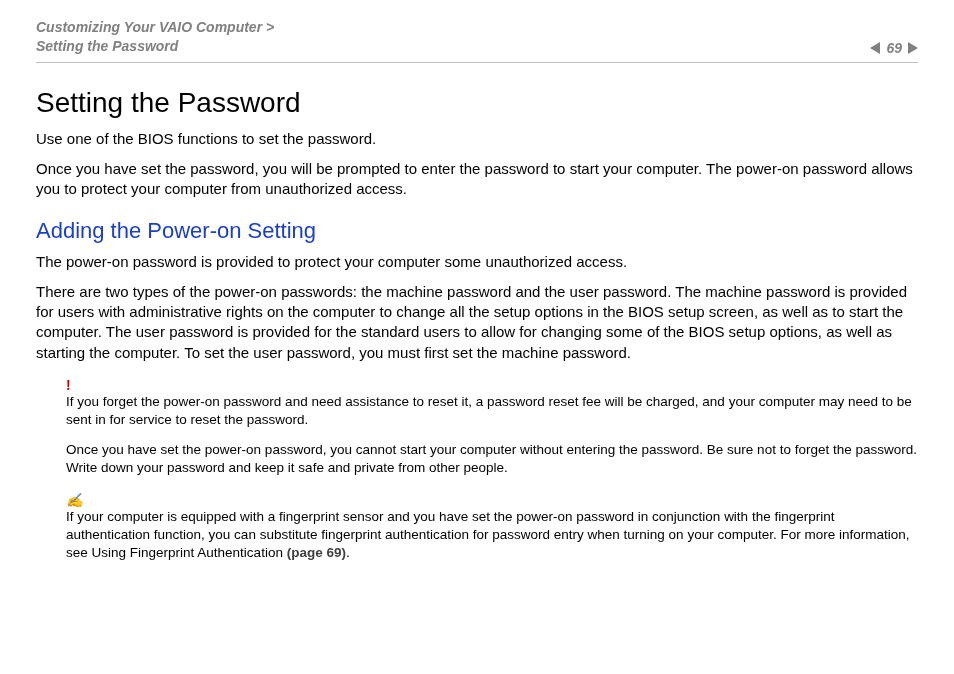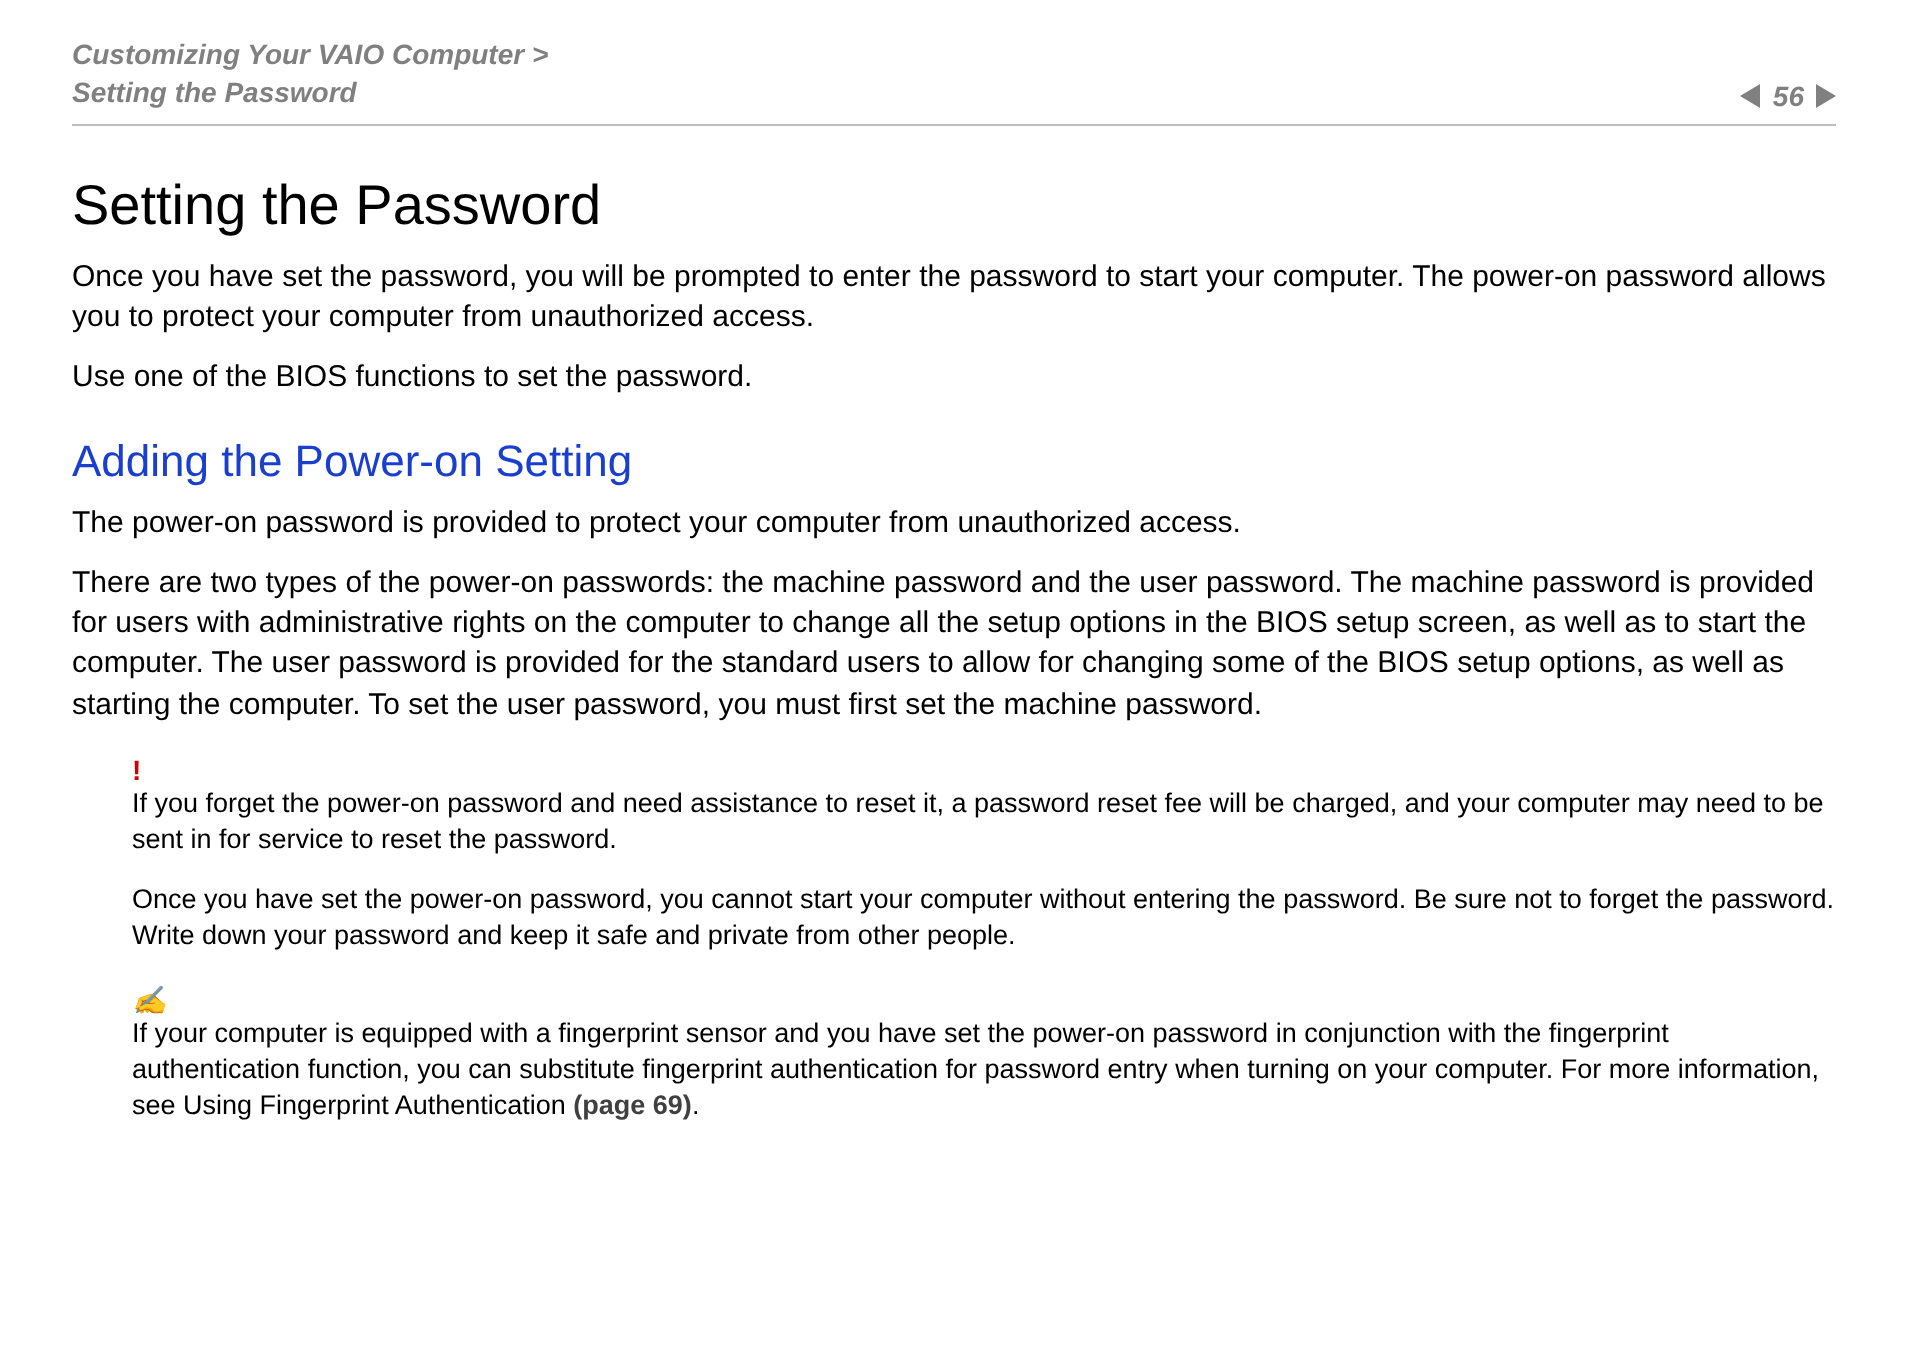--- a/index.html
+++ b/index.html
@@ -93,32 +93,32 @@
 <body>
 
 <div class="page">
   <div class="header-row">
     <div class="breadcrumb">
       <span>Customizing Your VAIO Computer &gt;</span><br>
       <span>Setting the Password</span>
     </div>
     <div class="pagenav">
       <span class="arrow left"></span>
-      <span class="num">56</span>
+      <span class="num">69</span>
       <span class="arrow right"></span>
     </div>
   </div>
   <hr class="rule">
 
   <h1>Setting the Password</h1>
+  <p class="body">Use one of the BIOS functions to set the password.</p>
   <p class="body">Once you have set the password, you will be prompted to enter the password to start your computer. The power-on password allows you to protect your computer from unauthorized access.</p>
-  <p class="body">Use one of the BIOS functions to set the password.</p>
 
   <h2>Adding the Power-on Setting</h2>
-  <p class="body">The power-on password is provided to protect your computer from unauthorized access.</p>
+  <p class="body">The power-on password is provided to protect your computer some unauthorized access.</p>
   <p class="body">There are two types of the power-on passwords: the machine password and the user password. The machine password is provided for users with administrative rights on the computer to change all the setup options in the BIOS setup screen, as well as to start the computer. The user password is provided for the standard users to allow for changing some of the BIOS setup options, as well as starting the computer. To set the user password, you must first set the machine password.</p>
 
   <div class="note-block">
     <span class="note-mark warn">!</span>
     <p class="note-text">If you forget the power-on password and need assistance to reset it, a password reset fee will be charged, and your computer may need to be sent in for service to reset the password.</p>
     <p class="note-text">Once you have set the power-on password, you cannot start your computer without entering the password. Be sure not to forget the password. Write down your password and keep it safe and private from other people.</p>
   </div>
 
   <div class="note-block">
     <span class="note-mark tip">✍</span>

